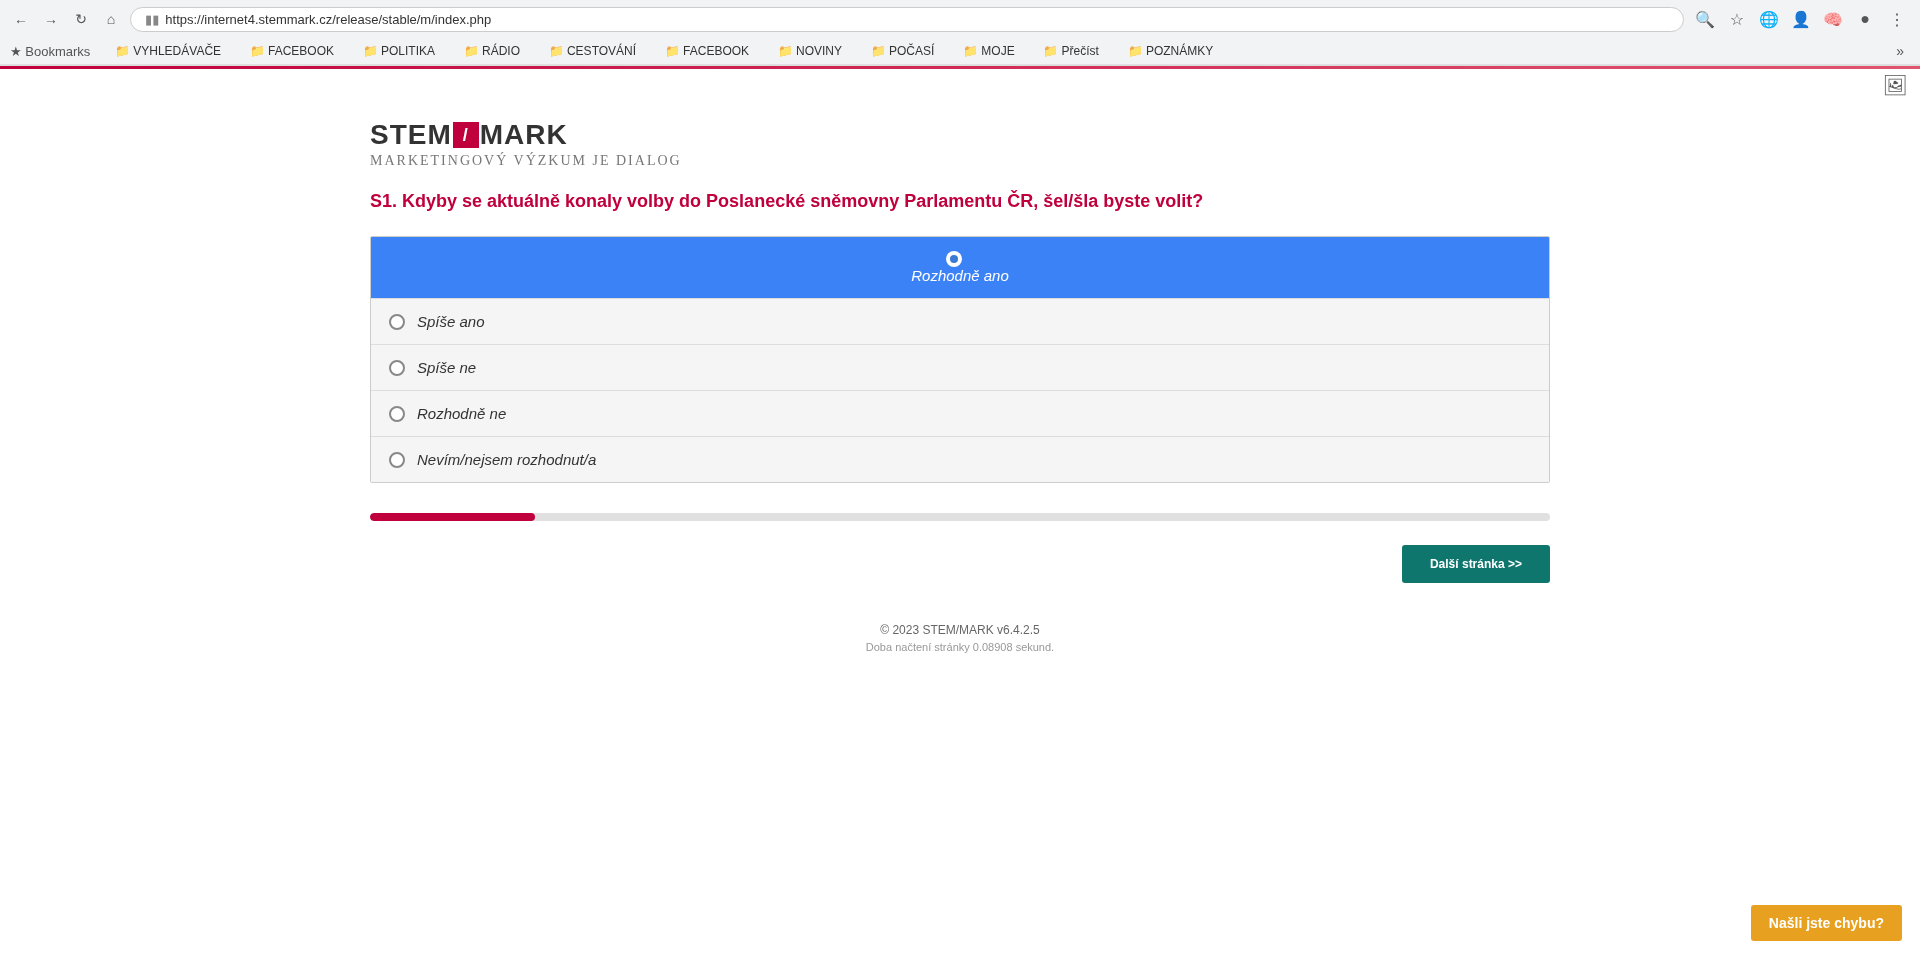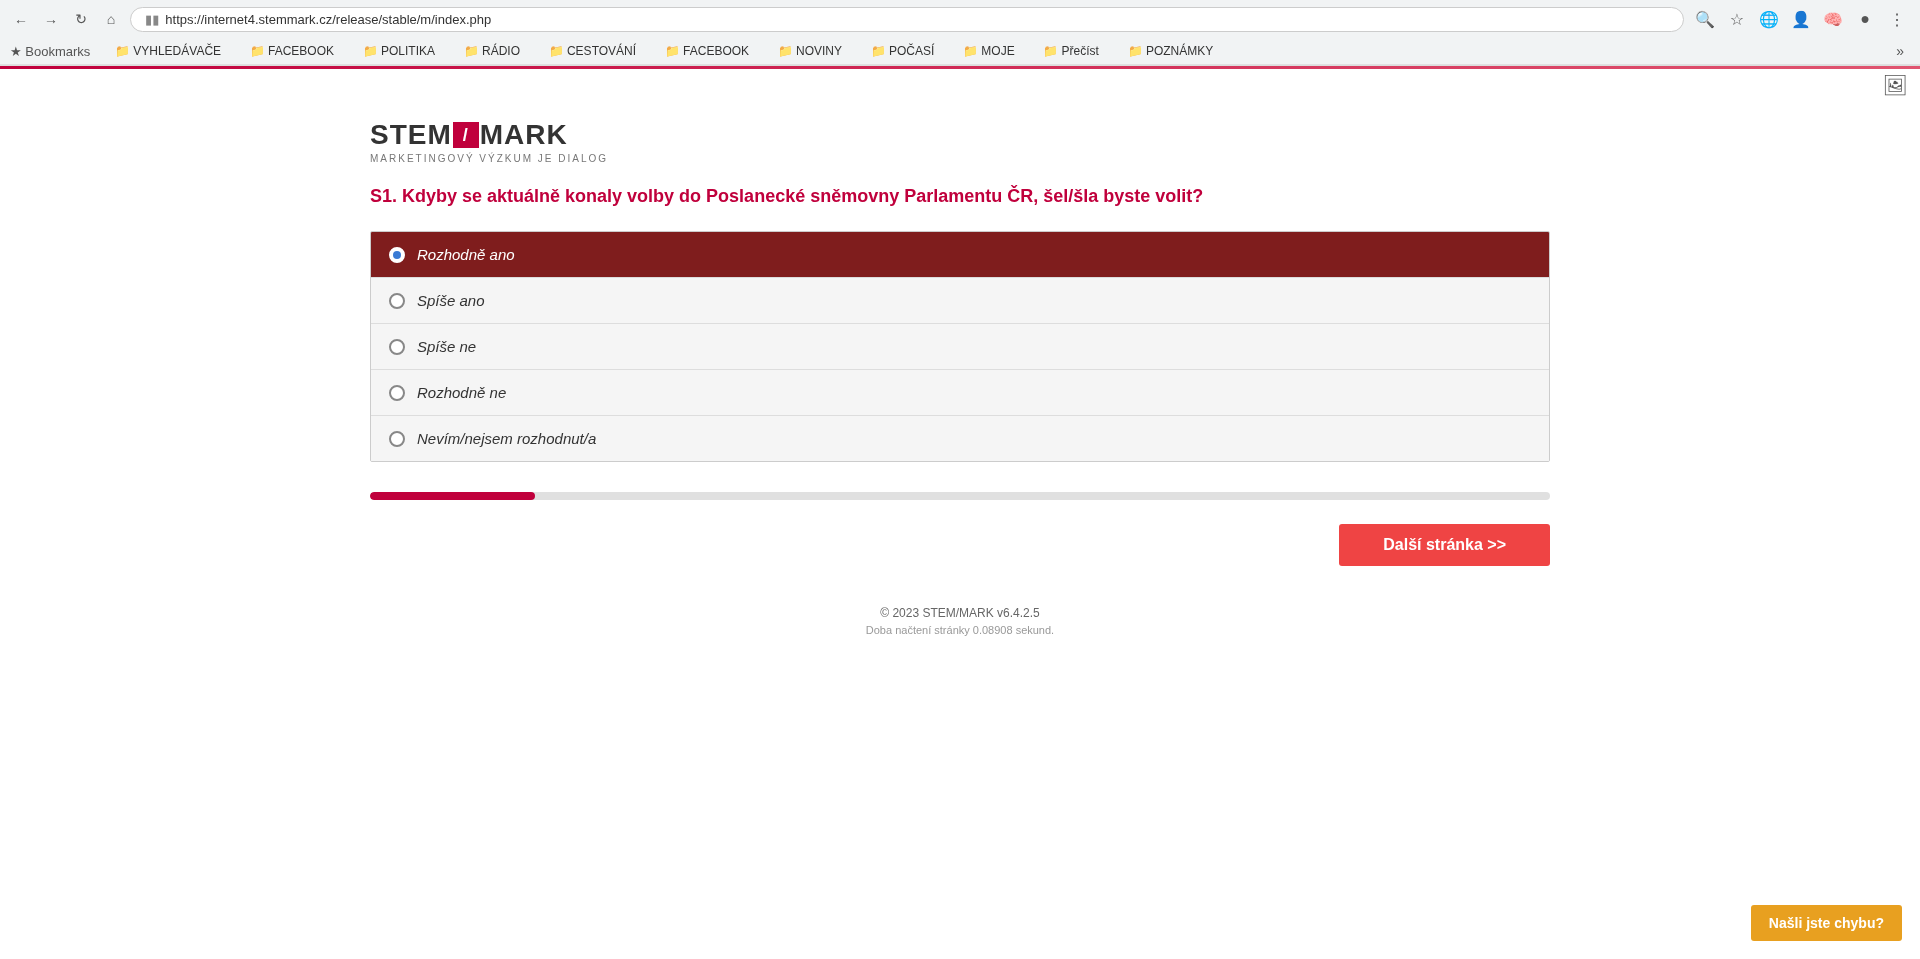--- a/index.html
+++ b/index.html
@@ -139,25 +139,26 @@
       justify-content: center;
       width: 26px;
       height: 26px;
       background: #c0003c;
       color: #fff;
       font-size: 18px;
       font-weight: bold;
       margin: 0 1px;
     }
     .logo-tagline {
-      font-size: 10px;
+      font-size: 14px;
       color: #777;
       letter-spacing: 2px;
       margin-top: 2px;
       text-transform: uppercase;
+      font-family: Liberation Serif, serif;
     }
 
     
     .question-text {
       font-size: 18px;
       color: #c0003c;
       font-weight: bold;
       margin-bottom: 22px;
       line-height: 1.4;
     }
@@ -174,22 +175,23 @@
       align-items: center;
       padding: 14px 18px;
       border-bottom: 1px solid #ddd;
       cursor: pointer;
       background: #f5f5f5;
       font-style: italic;
       font-size: 15px;
     }
     .option-row:last-child { border-bottom: none; }
     .option-row.selected {
-      background: #7f1d1d;
+      background: #3b82f6;
       color: #fff;
+      flex-direction: column;
     }
     .option-row.selected .option-label { color: #fff; }
     .radio-circle {
       width: 16px;
       height: 16px;
       border-radius: 50%;
       border: 2px solid #888;
       margin-right: 12px;
       display: flex;
       align-items: center;
@@ -230,25 +232,25 @@
       border-radius: 4px;
     }
 
     
     .next-btn-row {
       display: flex;
       justify-content: flex-end;
       margin-bottom: 40px;
     }
     .next-btn {
-      background: #ef4444;
+      background: #0f766e;
       color: #fff;
       border: none;
-      padding: 12px 44px;
-      font-size: 16px;
+      padding: 12px 28px;
+      font-size: 12px;
       font-weight: bold;
       cursor: pointer;
       border-radius: 3px;
     }
 
     
     .footer {
       text-align: center;
       color: #555;
       font-size: 13px;

